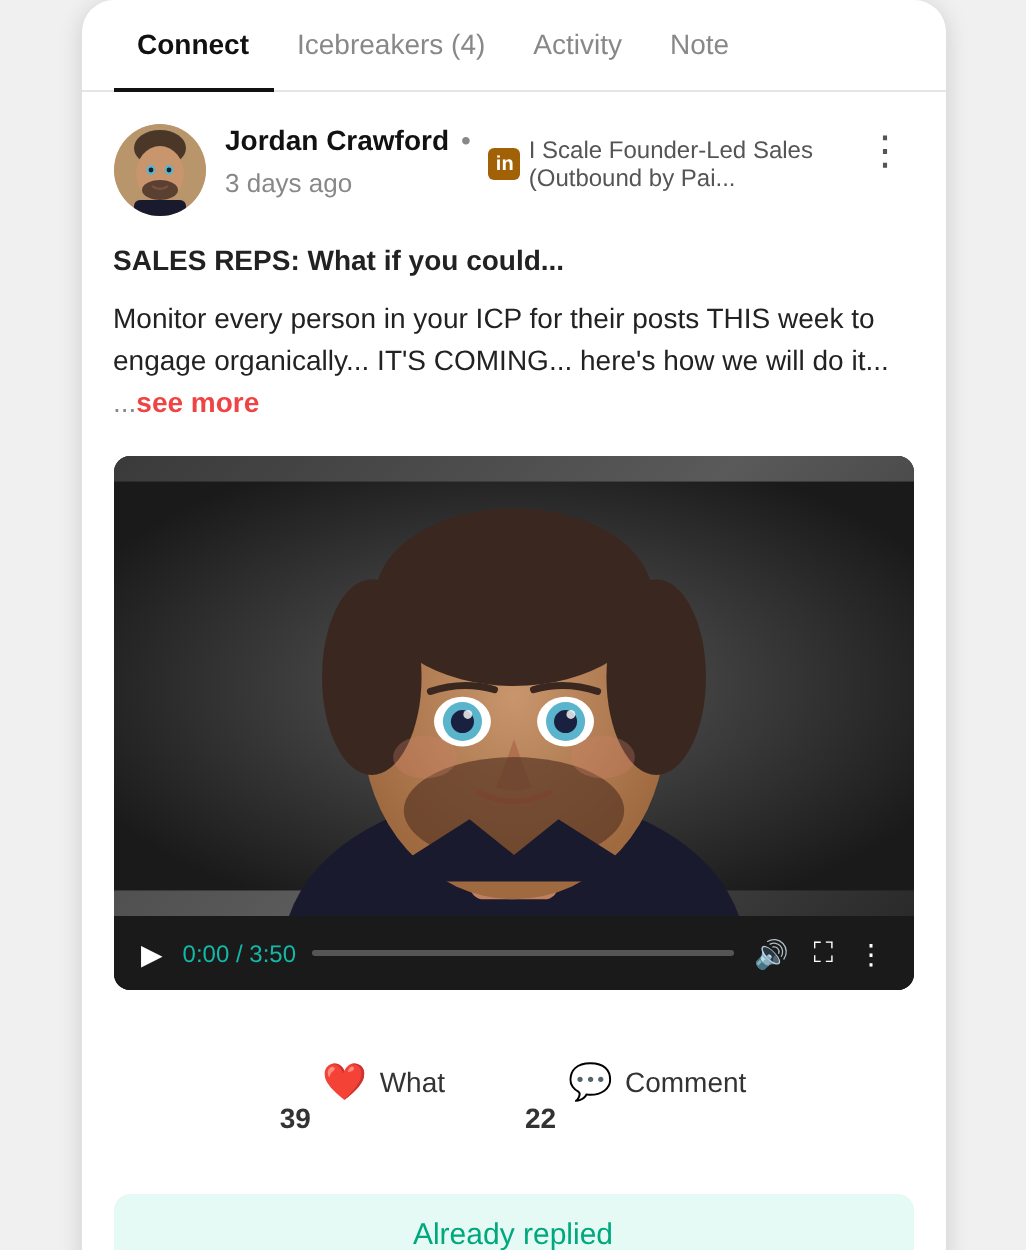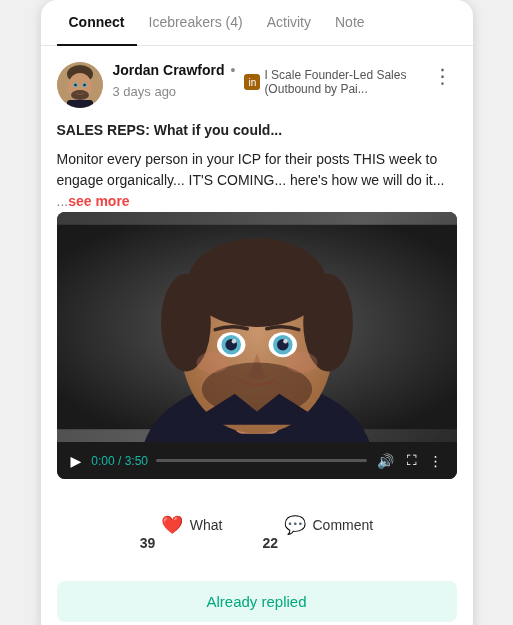--- a/index.html
+++ b/index.html
@@ -99,41 +99,41 @@
     .linkedin-icon {
       width: 16px;
       height: 16px;
       background: #a16207;
       border-radius: 3px;
       display: flex;
       align-items: center;
       justify-content: center;
       color: white;
       font-size: 10px;
-      font-weight: 400;
+      font-weight: 700;
       flex-shrink: 0;
     }
     .author-subtitle {
       font-size: 12px;
       color: #555;
     }
     .more-btn {
       background: none;
       border: none;
       cursor: pointer;
       color: #555;
       font-size: 20px;
       padding: 4px;
       line-height: 1;
     }
     .post-text {
       font-size: 14px;
       color: #222;
       line-height: 1.5;
-      margin-bottom: 0;
+      margin-bottom: 16px;
     }
     .post-text .headline {
       font-weight: 600;
       margin-bottom: 8px;
       display: block;
     }
     .see-more {
       color: #888;
       cursor: pointer;
     }

